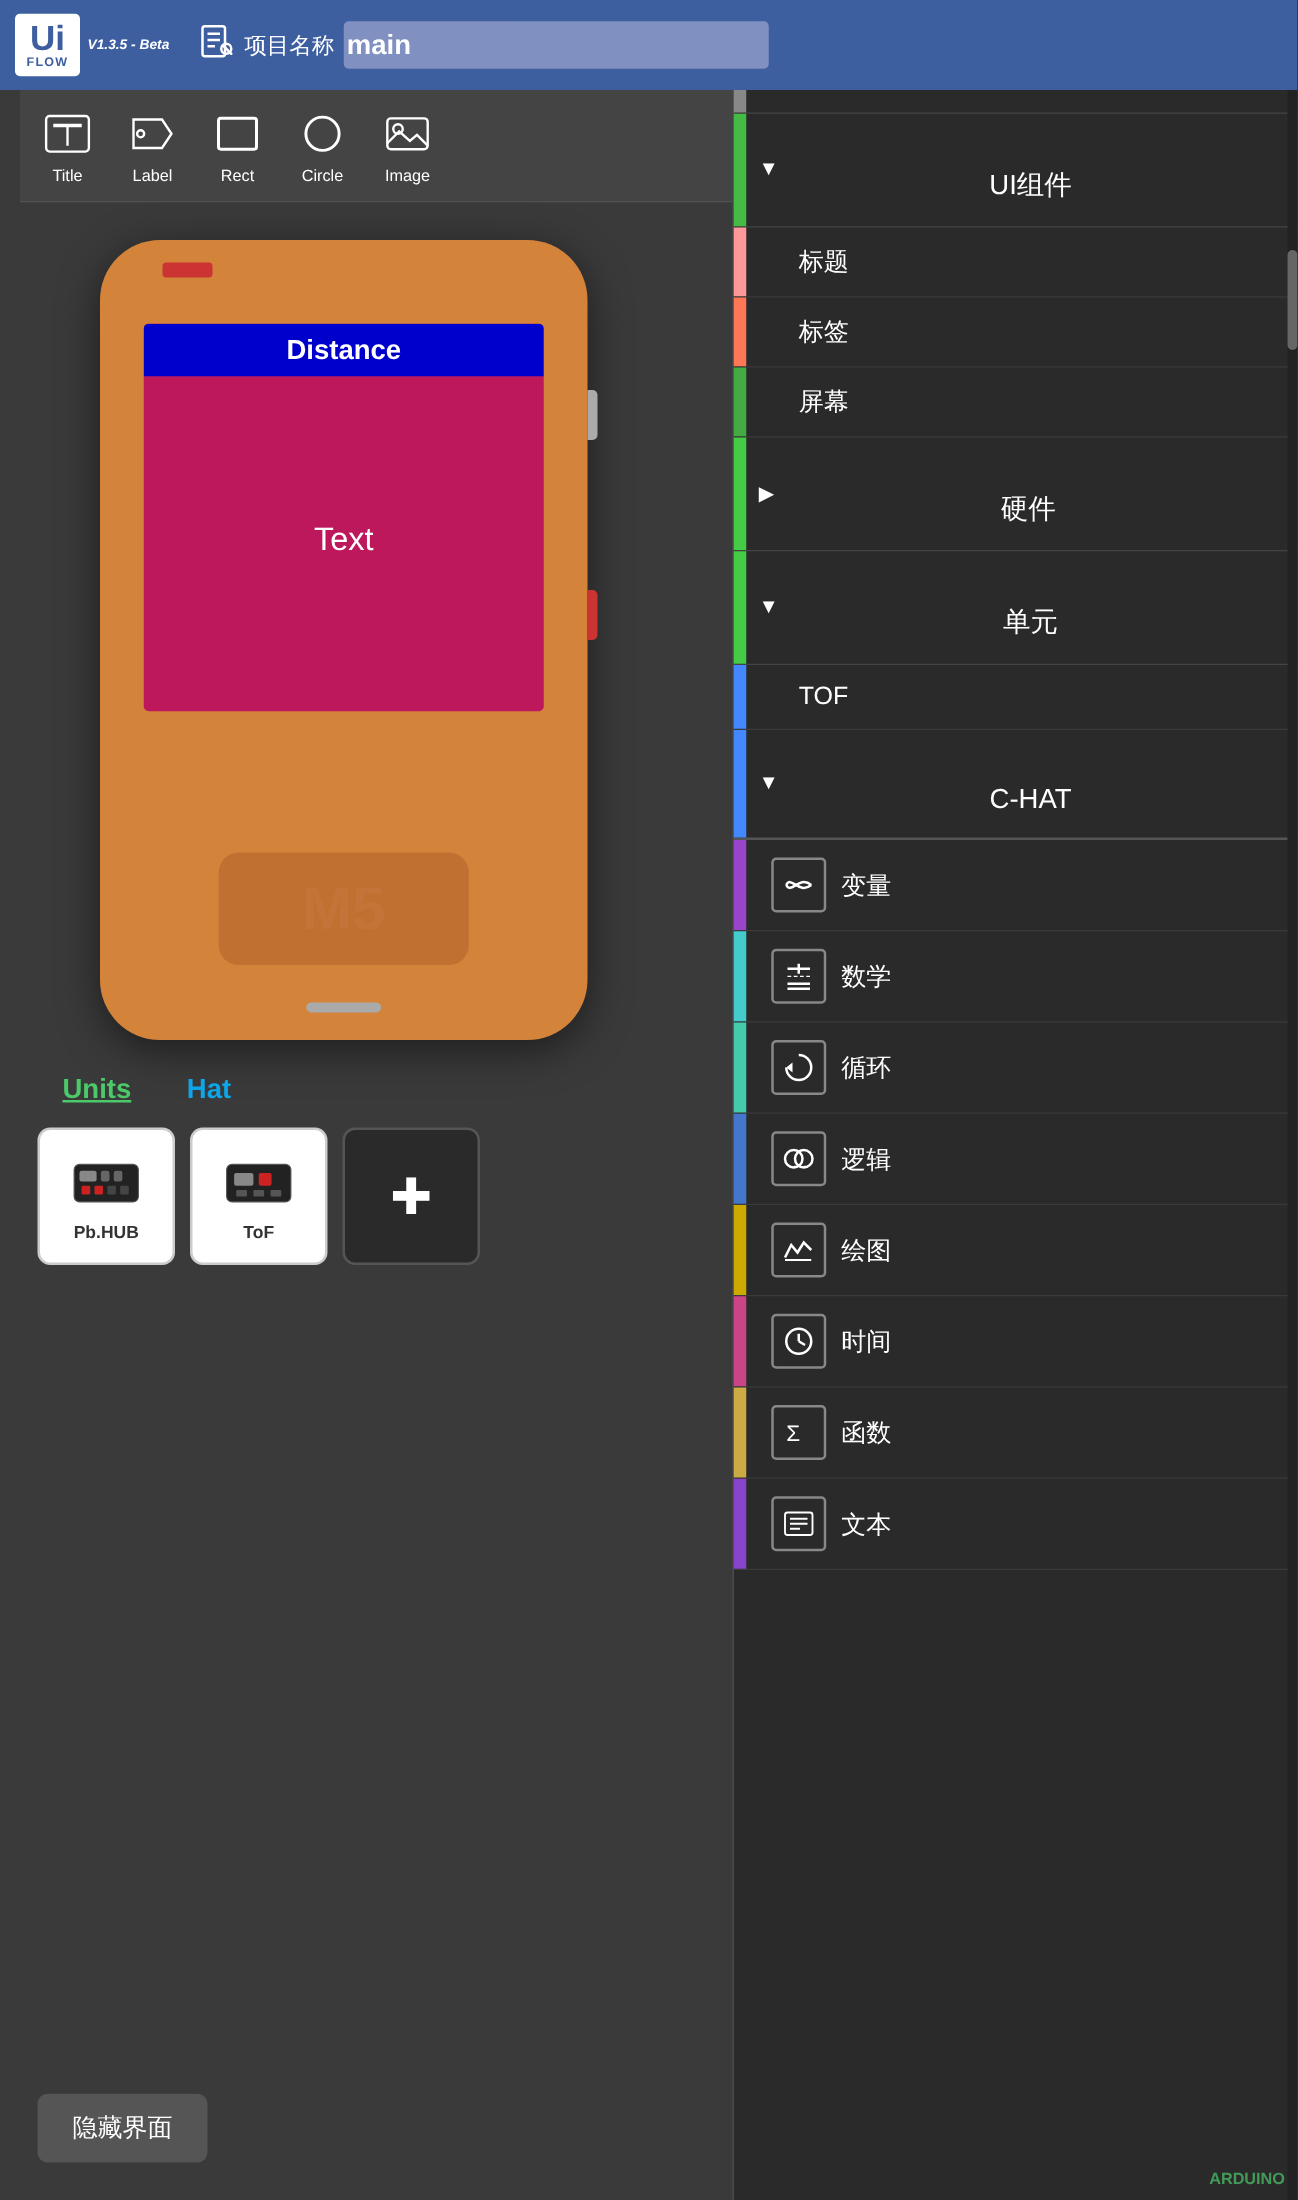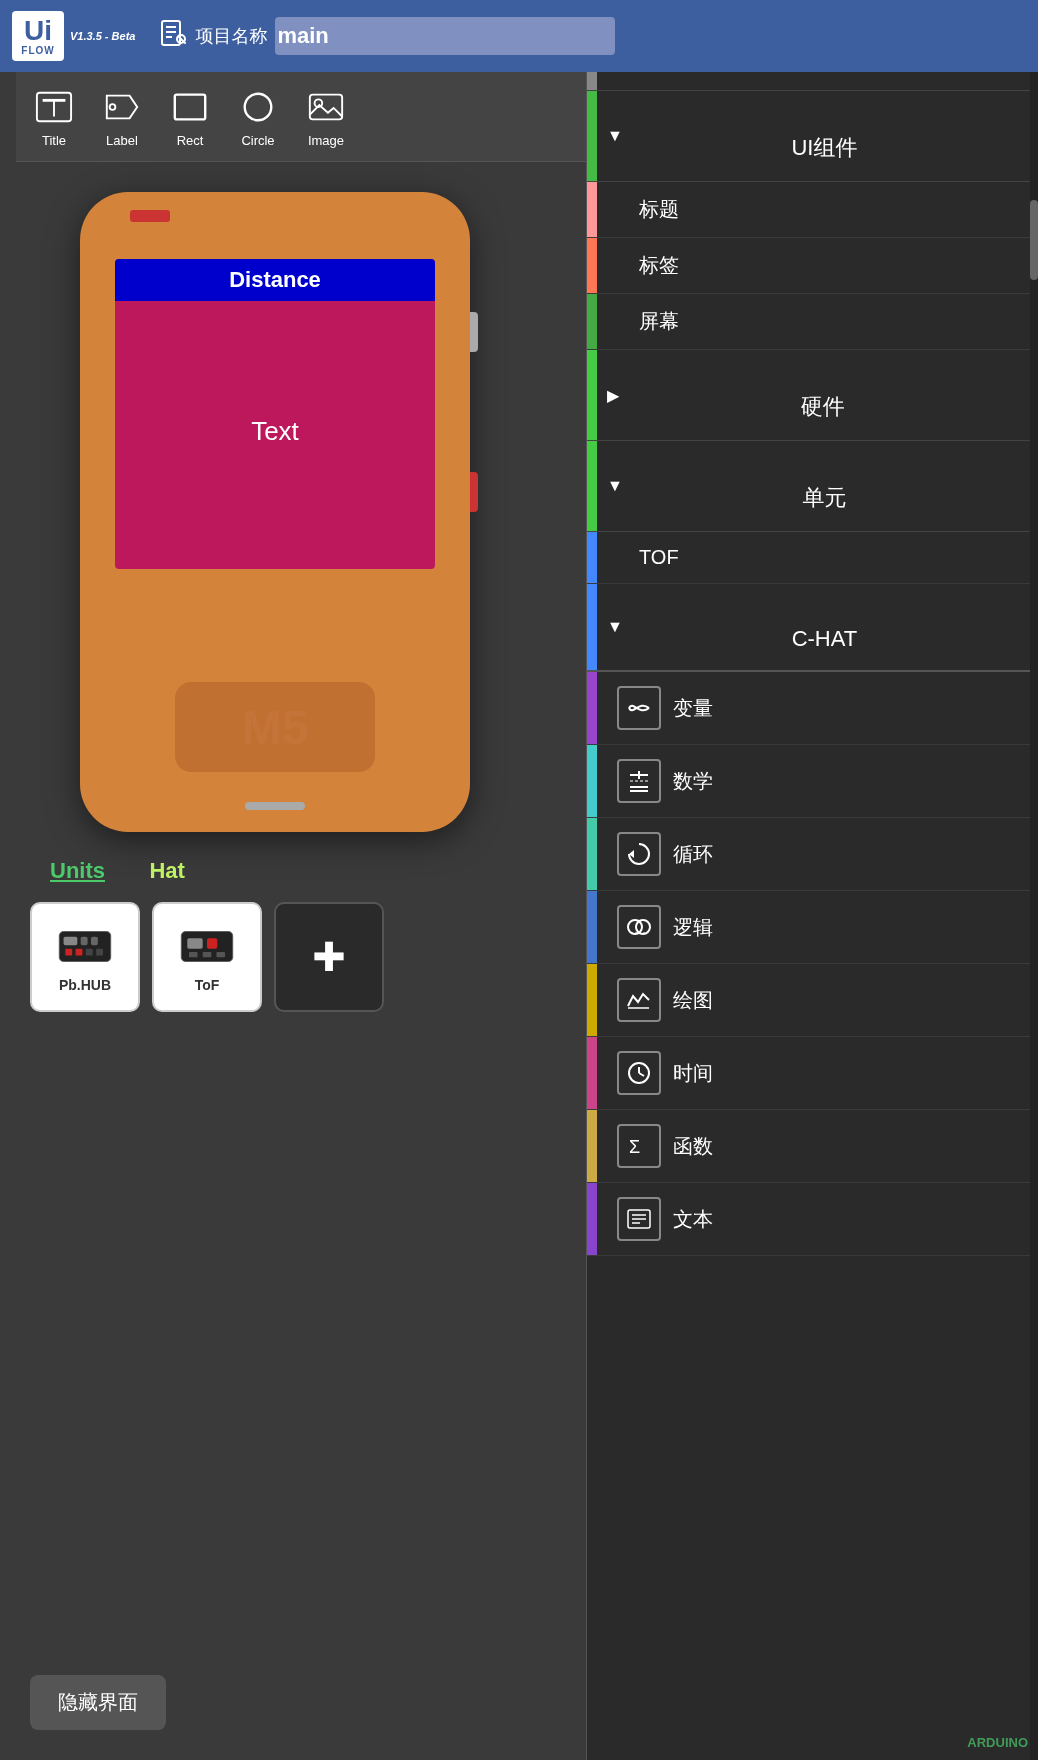--- a/index.html
+++ b/index.html
@@ -300,21 +300,21 @@
     }
     .tab-btn {
       display: inline-block;
       padding: 6px 20px;
       font-size: 22px;
       font-weight: 700;
       cursor: pointer;
       border-radius: 4px;
     }
     .tab-btn.active { color: #4cca6a; text-decoration: underline; }
-    .tab-btn.inactive { color: #bef264; text-align: right; }
+    .tab-btn.inactive { color: #0ea5e9; text-align: right; }
 
     
     #units-grid {
       position: absolute;
       top: 740px;
       left: 30px;
       display: flex;
       gap: 12px;
     }
     .unit-card {

